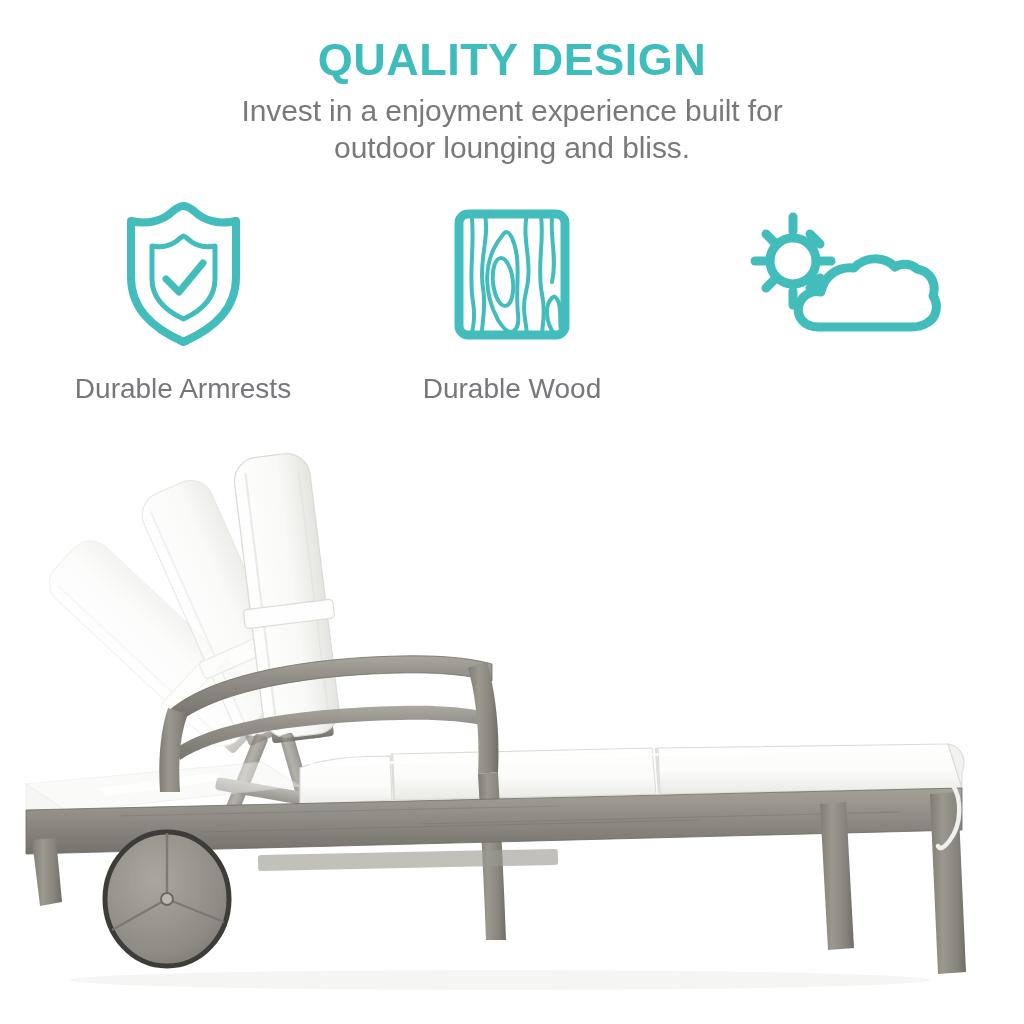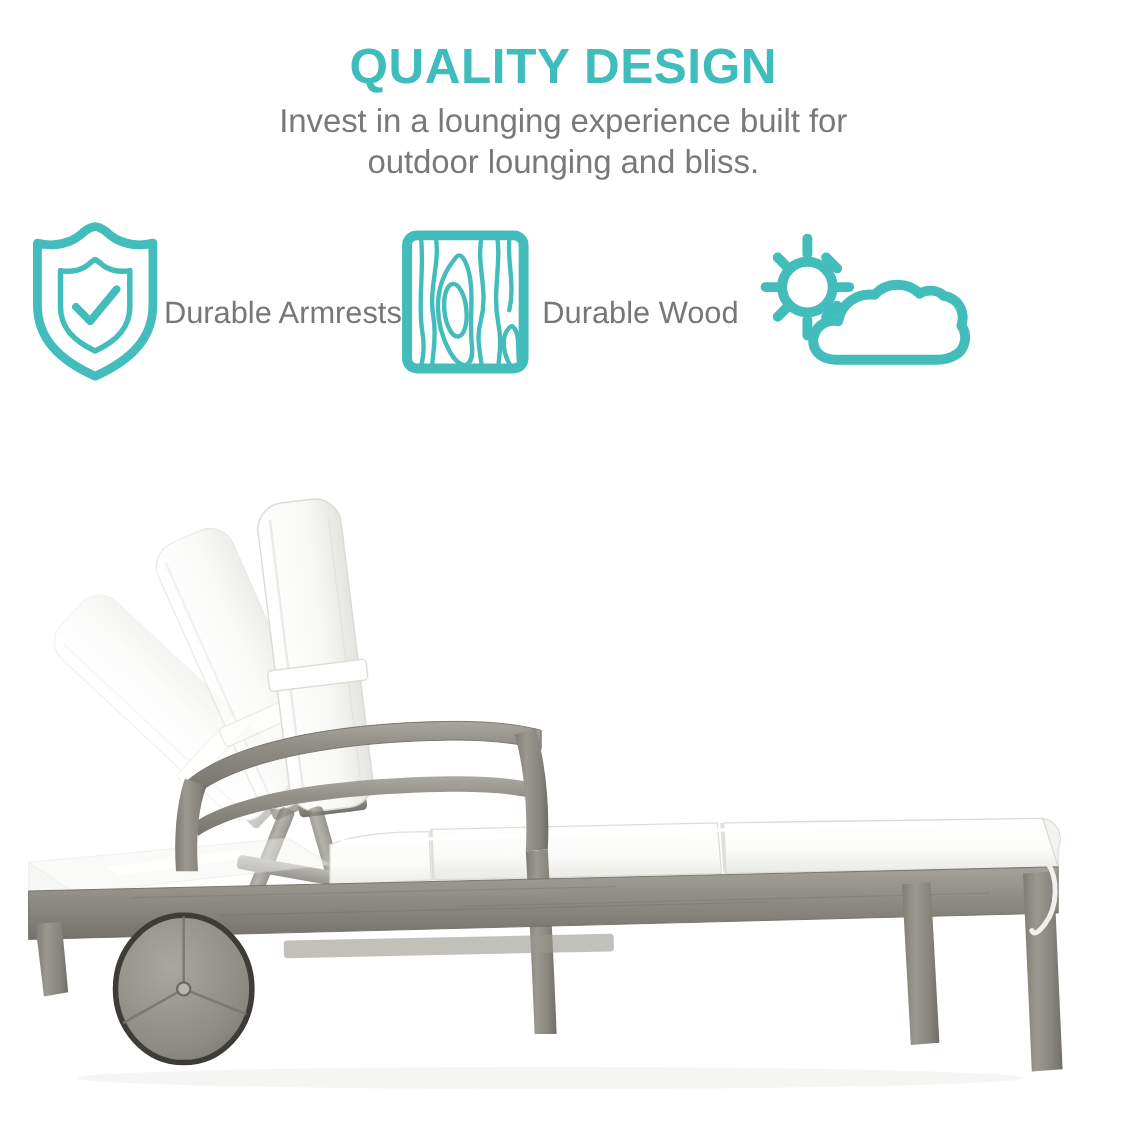--- a/index.html
+++ b/index.html
@@ -53,20 +53,21 @@
     left: 0;
     width: 1024px;
     display: flex;
     justify-content: space-between;
     padding: 0 24px;
   }
 
   .feature {
     width: 318px;
     display: flex;
+    flex-direction: column;
     align-items: center;
   }
 
   .feature-icon {
     height: 152px;
     display: flex;
     align-items: center;
     justify-content: center;
   }
 
@@ -89,21 +90,21 @@
 
   .product svg { display: block; }
 </style>
 </head>
 <body>
 
 <div class="page">
 
   <div class="header">
     <div class="headline">QUALITY DESIGN</div>
-    <div class="subhead">Invest in a lounging experience built for</div>
+    <div class="subhead">Invest in a enjoyment experience built for</div>
     <div class="subhead" style="margin-top:0;">outdoor lounging and bliss.</div>
   </div>
 
   <div class="features">
 
     <div class="feature">
       <div class="feature-icon">
         <svg width="125" height="150" viewBox="0 0 125 150" aria-hidden="true">
 
           <path d="M10 22

